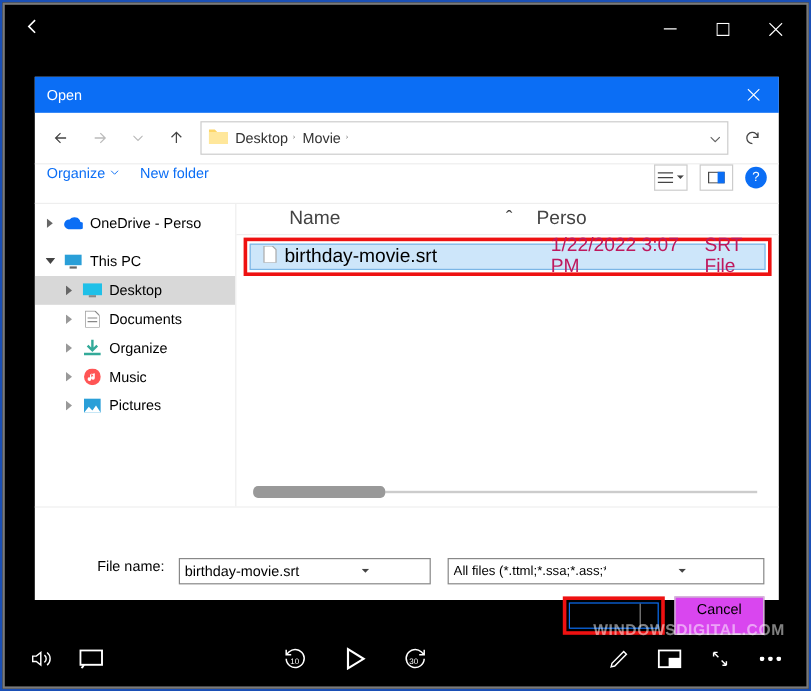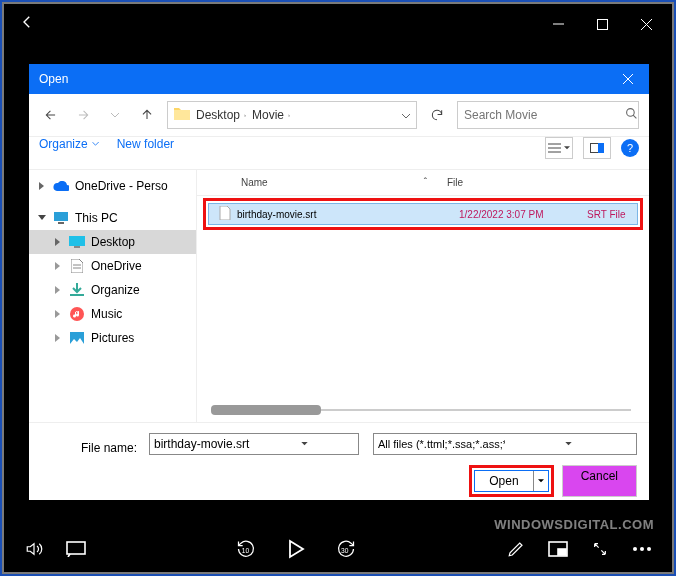--- a/index.html
+++ b/index.html
@@ -28,35 +28,35 @@
 .help { width: 18px; height: 18px; border-radius: 50%; background: #0b6ef5; color: #fff; display: flex; align-items: center; justify-content: center; font-size: 11px; cursor: pointer; }
 .body { display: flex; height: 252px; }
 .tree { width: 168px; border-right: 1px solid #eee; font-size: 12px; padding: 4px 0; overflow: hidden; }
 .tree-item { display: flex; align-items: center; gap: 6px; padding: 4px 8px; cursor: pointer; }
 .tree-item.selected { background: #d8d8d8; }
 .tree-item .chev { width: 10px; display: flex; justify-content: center; color: #666; }
 .tree-item .icon { width: 16px; height: 16px; display: flex; align-items: center; justify-content: center; }
 .tree-item .lbl { white-space: nowrap; overflow: hidden; }
 .tree-group { margin-top: 8px; }
 .tree-child { padding-left: 24px; }
-.list { flex: 1; font-size: 10px; position: relative; }
+.list { flex: 1; font-size: 16px; position: relative; }
 .list-head { display: flex; height: 26px; border-bottom: 1px solid #eee; align-items: center; color: #444; }
 .list-head .col { padding: 0 10px; cursor: pointer; }
 .c-name { width: 240px; display: flex; align-items: center; gap: 20px; }
 .c-date { width: 128px; }
 .c-type { flex: 1; }
 .row-wrap { margin: 2px 6px; border: 3px solid #e11; padding: 2px; }
 .list-row { display: flex; align-items: center; height: 22px; background: #cde6fa; border: 1px solid #7bb6e6; }
 .list-row .c-name { padding-left: 10px; display: flex; align-items: center; gap: 6px; }
 .list-row .c-date, .list-row .c-type { padding-left: 10px; color: #be185d; }
 .list-scroll { position: absolute; left: 14px; right: 18px; bottom: 6px; height: 12px; }
 .list-scroll .track { height: 2px; background: #ccc; position: absolute; top: 5px; left: 0; right: 0; }
 .list-scroll .thumb { width: 110px; height: 10px; background: #999; border-radius: 4px; position: absolute; left: 0; top: 1px; }
 .footer { border-top: 1px solid #eee; padding: 10px 12px 12px; font-size: 12px; }
-.fn-row { display: flex; align-items: flex-end; gap: 8px; margin-bottom: 10px; }
+.fn-row { display: flex; align-items: flex-start; gap: 8px; margin-bottom: 10px; margin-top: 32px; }
 .fn-row label { width: 100px; text-align: right; padding-right: 4px; }
 .fn-input { flex: 0 0 210px; height: 22px; border: 1px solid #888; display: flex; align-items: center; padding: 0 4px; }
 .fn-input span { flex: 1; font-size: 12px; }
 .fn-drop { width: 14px; height: 16px; display: flex; align-items: center; justify-content: center; cursor: pointer; }
 .filter { flex: 1; margin-left: 6px; height: 22px; border: 1px solid #888; display: flex; align-items: center; padding: 0 4px; font-size: 11px; }
 .filter span { flex: 1; overflow: hidden; white-space: nowrap; }
 .btn-row { display: flex; justify-content: flex-end; gap: 8px; }
 .open-wrap { border: 3px solid #e11; padding: 2px; }
 .open-btn { display: flex; border: 1px solid #0b6ef5; }
 .open-btn .main { padding: 3px 14px; border-right: 1px solid #888; cursor: pointer; }
@@ -148,27 +148,20 @@
         <span style="flex:1"></span>
         <span><svg width="8" height="5" viewBox="0 0 8 5">
               <path d="M0 0l4 4 4-4" stroke="#666" stroke-width="1" fill="none"></path>
             </svg></span>
       </div>
       <div class="refresh">
           <svg width="14" height="14" viewBox="0 0 24 24" fill="none" stroke="#444" stroke-width="1.8">
             <path d="M20 11A8 8 0 1 0 12 20M20 4v7h-7"></path>
           </svg>
         </div>
-      <div class="search">
-        <input placeholder="Search Movie" style="">
-        <span><svg width="13" height="13" viewBox="0 0 24 24" fill="none" stroke="#666" stroke-width="2">
-              <circle cx="10" cy="10" r="7"></circle>
-              <path d="M21 21l-6-6"></path>
-            </svg></span>
-      </div>
     </div>
 
     <div class="toolbar">
       <span class="link">
           <span>Organize</span> 
           <svg width="7" height="4" viewBox="0 0 8 5">
             <path d="M0 0l4 4 4-4" stroke="#0b6ef5" fill="none"></path>
           </svg>
         </span>
       <span class="link">New folder</span>
@@ -240,21 +233,21 @@
                 <svg width="6" height="8" viewBox="0 0 6 8">
                   <path d="M0 0l5 4-5 4" fill="#999"></path>
                 </svg>
               </span>
             <span class="icon">
                 <svg width="12" height="14" viewBox="0 0 12 14">
                   <path d="M0 0h8l4 4v10H0z" fill="#fff" stroke="#888"></path>
                   <path d="M2 6h8M2 9h8" stroke="#888"></path>
                 </svg>
               </span>
-            <span class="lbl">OneDrive</span>
+            <span class="lbl">Documents</span>
           </div>
           <div class="tree-item tree-child">
             <span class="chev">
                 <svg width="6" height="8" viewBox="0 0 6 8">
                   <path d="M0 0l5 4-5 4" fill="#999"></path>
                 </svg>
               </span>
             <span class="icon">
                 <svg width="14" height="14" viewBox="0 0 14 14">
                   <path d="M7 0v8M3 5l4 4 4-4" stroke="#3a9" stroke-width="2" fill="none"></path>
@@ -294,21 +287,21 @@
         </div>
       </div>
 
       <div class="list">
         <div class="list-head">
           <div class="col c-name">
               <span style="width:14px"></span>
               <span>Name</span>
               <span style="margin-left:auto">ˆ</span>
             </div>
-          <div class="col c-type">File</div>
+          <div class="col c-type">Perso</div>
         </div>
         <div class="row-wrap">
           <div class="list-row">
             <div class="c-name">
               <span><svg width="12" height="14" viewBox="0 0 12 14">
                     <path d="M1 0h7l3 3v11H1z" fill="#fff" stroke="#aaa"></path>
                   </svg></span>
               <span>birthday-movie.srt</span>
             </div>
             <div class="c-date">1/22/2022 3:07 PM</div>

